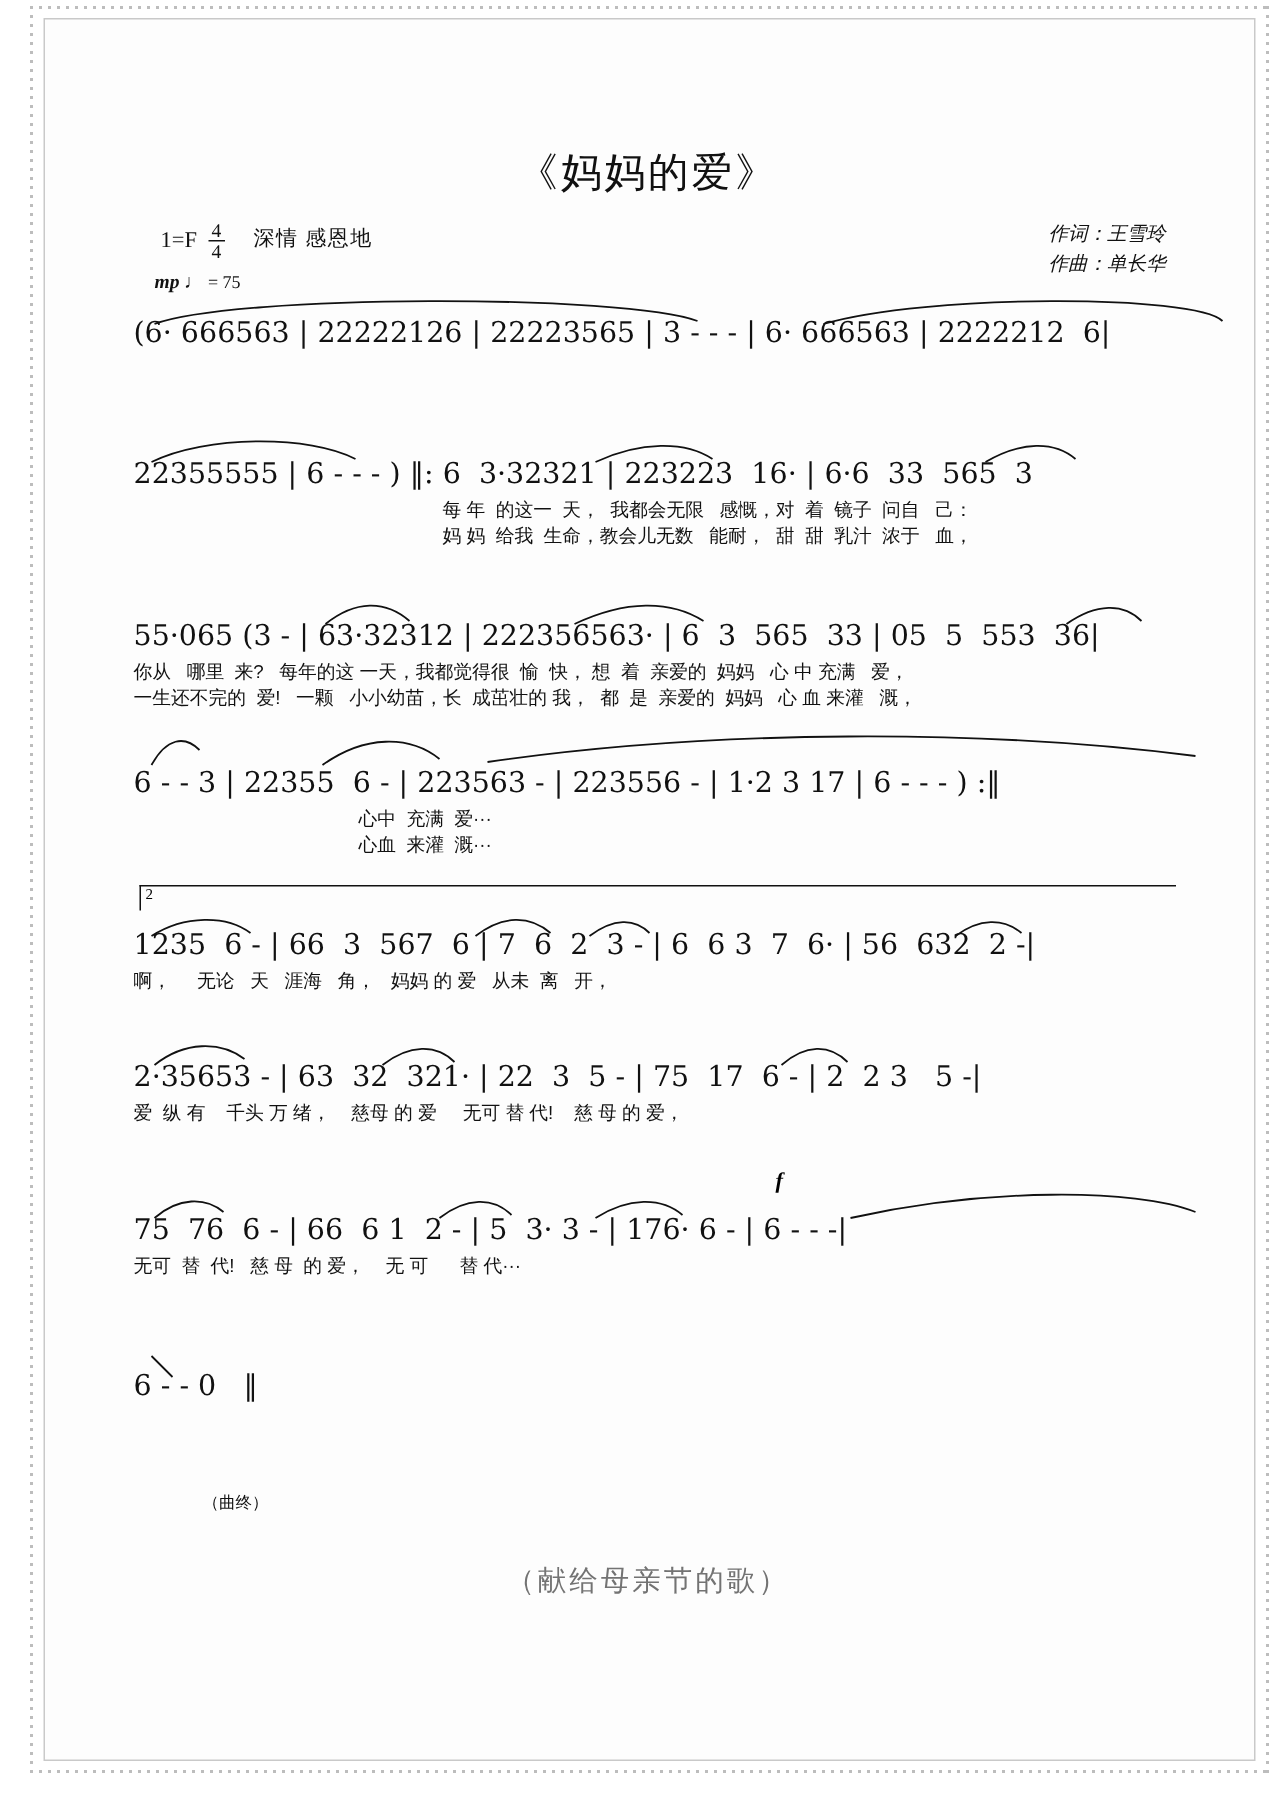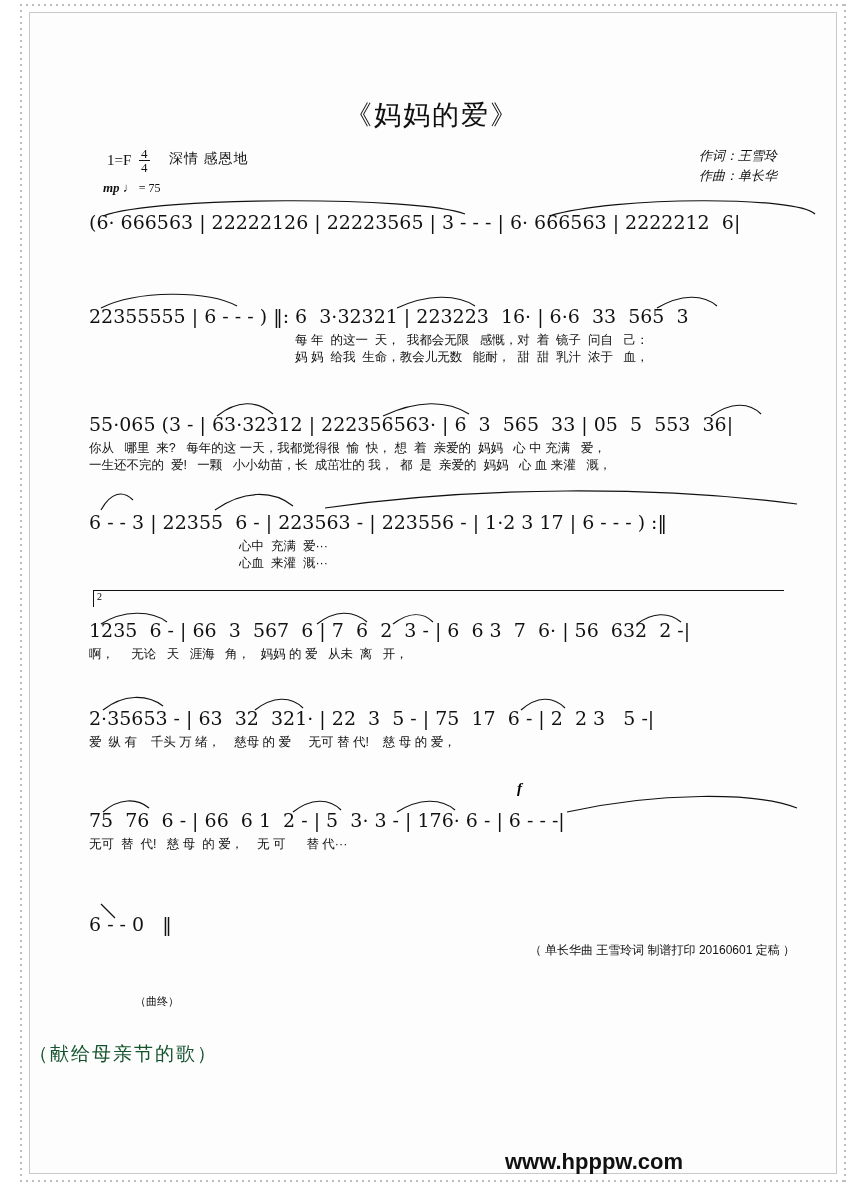--- a/index.html
+++ b/index.html
@@ -82,22 +82,22 @@
   .footnote{
     position:absolute;right:40px;font-size:12px;color:#111;
     font-family:"Liberation Sans", sans-serif;
   }
   .endmark{
     position:absolute;font-size:11px;color:#111;
     font-family:"Liberation Sans", sans-serif;
     margin-top:48px;
   }
   .dedication{
-    position:absolute;width:100%;bottom:105px;
-    font-size:19px;color:#14532d;letter-spacing:2px;
+    position:absolute;width:100%;text-align:center;bottom:105px;
+    font-size:19px;color:#737373;letter-spacing:2px;
     font-family:"DejaVu Serif", serif;
   }
   .watermark{
     position:absolute;right:28px;bottom:22px;
     font-family:"Liberation Sans", sans-serif;
     font-weight:bold;font-size:22px;color:#111;letter-spacing:0px;
     z-index:5;
   }
 </style>
 </head>
@@ -208,19 +208,17 @@
     </div>
 
     <div class="sys" style="top:890px;left:60px;">
       <svg class="slurs" width="120" height="20" style="top:-2px;left:8px;">
         <path d="M4,4 C10,10 14,14 18,18" fill="none" stroke="#111" stroke-width="1.2"></path>
       </svg>
       <div class="row notes" style="padding-top:12px;">6 - - 0   ‖</div>
       <div class="endmark" style="left:46px;top:44px;">（曲终）</div>
     </div>
 
-    <div class="footnote" style="top:930px;">（ 单长华曲  王雪玲词  制谱打印 20160601  定稿 ）</div>
 
     <div class="dedication">（献给母亲节的歌）</div>
   </div>
 
-  <div class="watermark">www.hpppw.com</div>
 </div>
 
 </body></html>

